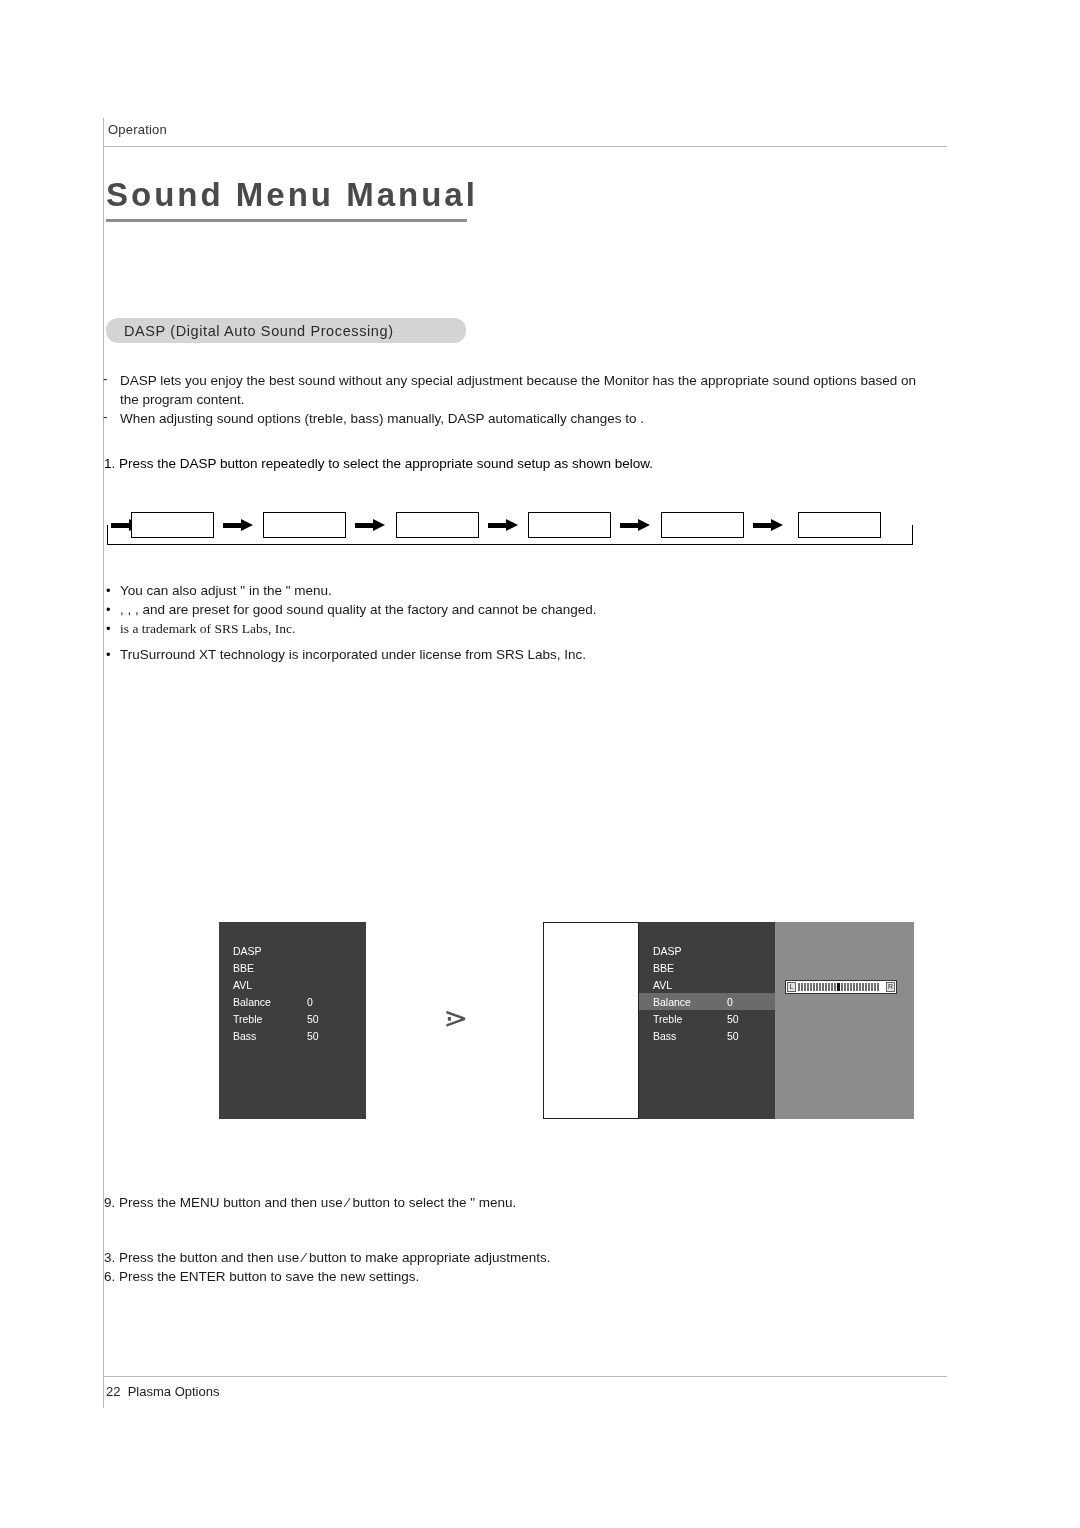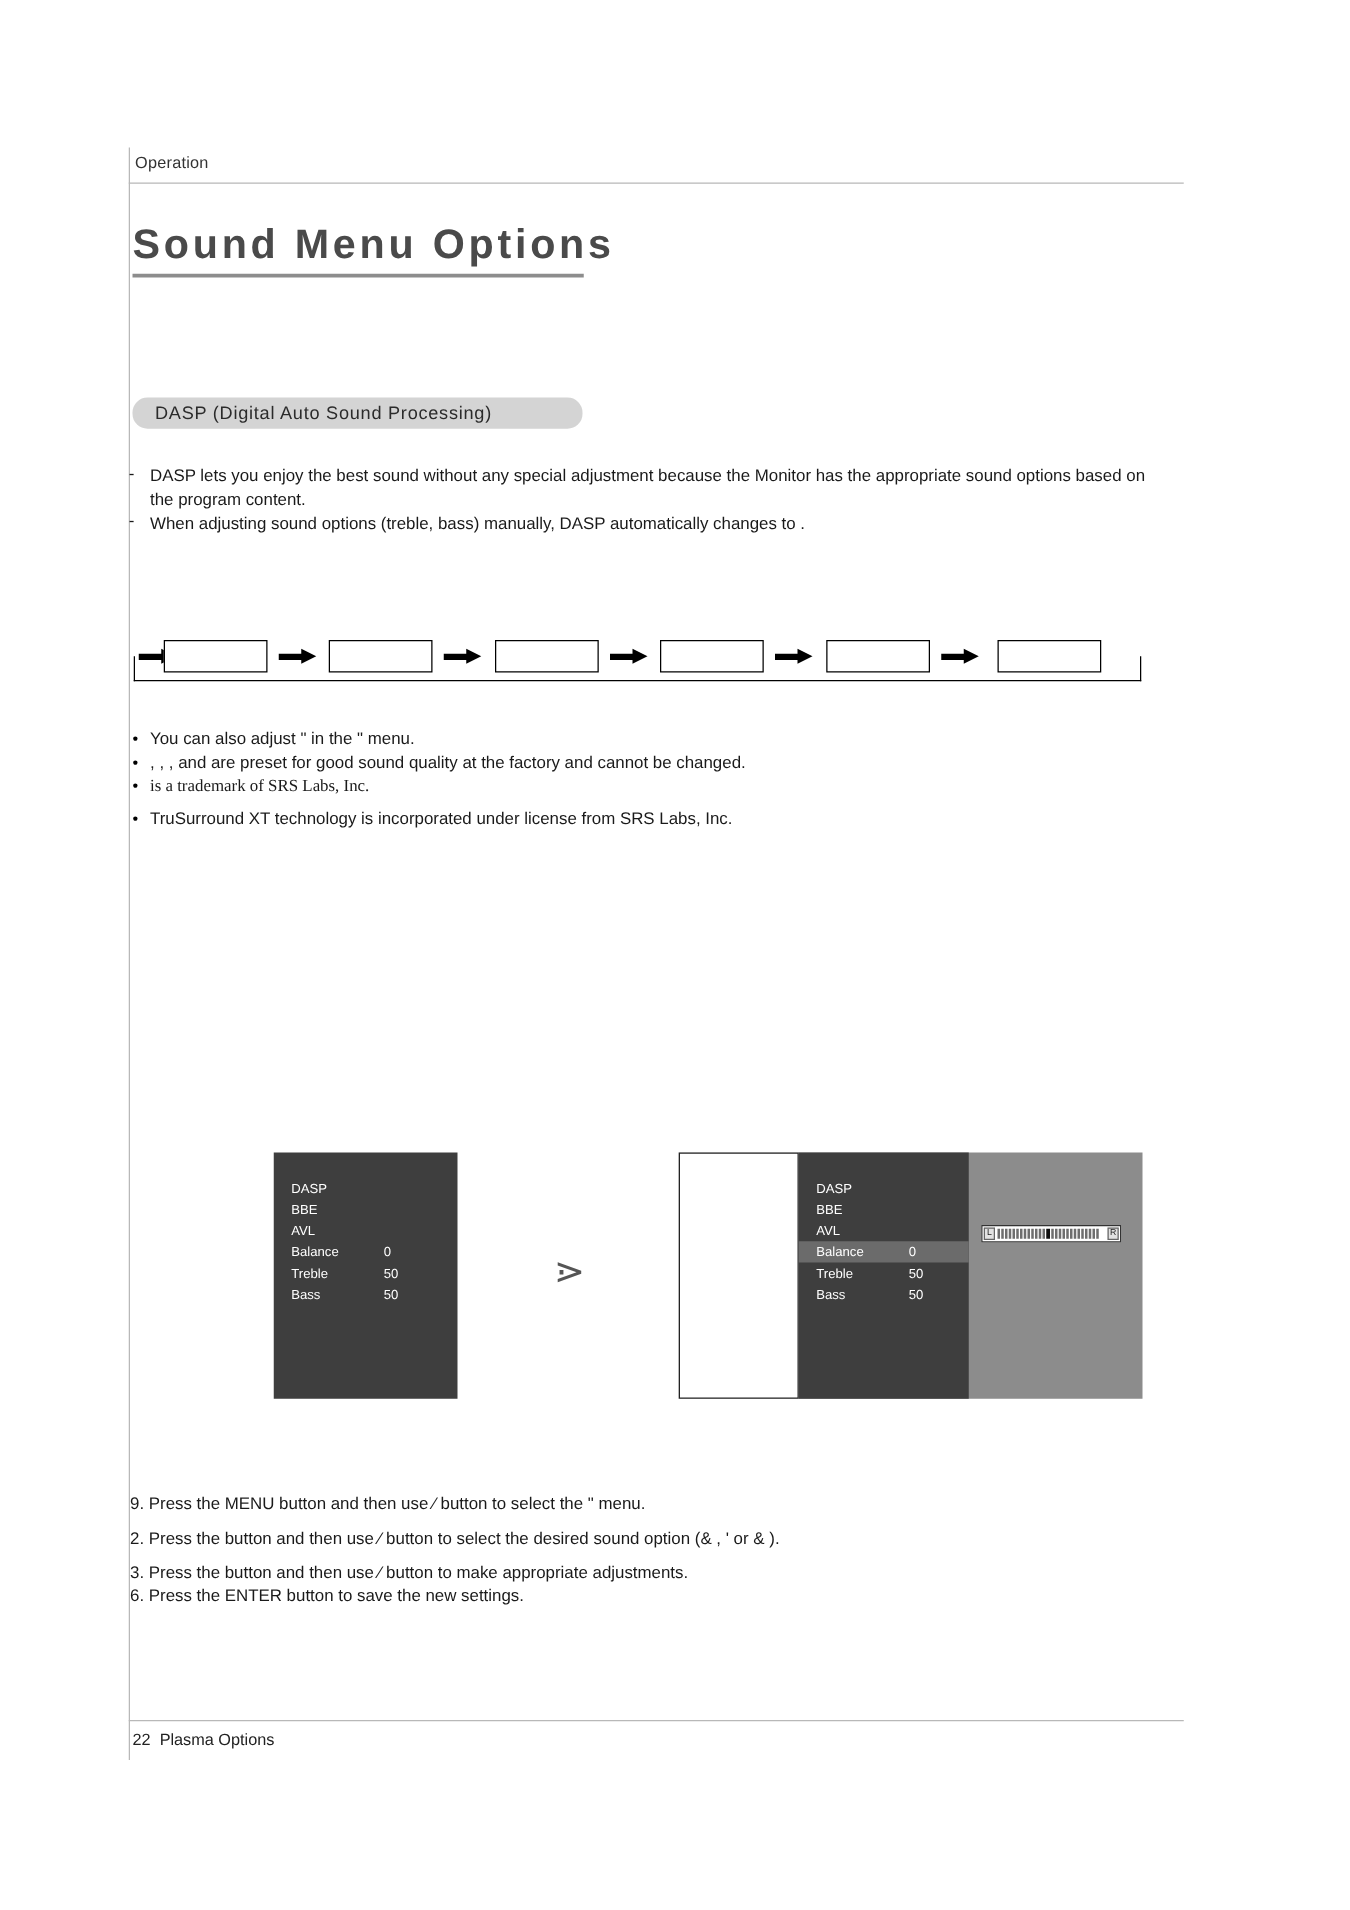--- a/index.html
+++ b/index.html
@@ -334,31 +334,32 @@
 </head>
 <body>
 
 <div class="page">
 
   <div class="left-rule"></div>
 
   <div class="header-label">Operation</div>
   <div class="header-rule"></div>
 
-  <div class="page-title">Sound Menu Options</div>
+  <div class="page-title">Sound Menu Manual</div>
   <div class="title-underline"></div>
 
   <div class="section-bar" id="dasp-section-bar">DASP (Digital Auto Sound Processing)</div>
 
   <div class="dash-mark" id="dasp-p1-mark">-</div>
   <div class="dash-item" id="dasp-p1">DASP lets you enjoy the best sound without any special adjustment because the Monitor has the appropriate sound options based on the program content.</div>
 
   <div class="dash-mark" id="dasp-p2-mark">-</div>
   <div class="dash-item" id="dasp-p2">When adjusting sound options (treble, bass) manually, DASP automatically changes to    .</div>
 
+  <div id="dasp-step1">1. Press the DASP button repeatedly to select the appropriate sound setup as shown below.</div>
 
   <div class="flow">
     <div class="arrow" style="left:8px;">
       <div class="arrow-shaft"></div>
         <div class="arrow-head"></div>
     </div>
     <div class="flow-box" style="left:28px;"></div>
 
     <div class="arrow" style="left:120px;">
       <div class="arrow-shaft"></div>
@@ -494,21 +495,20 @@
         <div class="tick"></div>
         <div class="tick"></div>
         <div class="tick"></div>
         <div class="tick"></div>
         <div class="tick"></div>
       </div>
     <div class="slider-endbox">R</div>
   </div>
 
   <div class="step" id="step1">9. Press the MENU button and then use   ⁄   button to select the  "      menu.</div>
-  <div class="step" id="step2">2. Press the      button and then use    ⁄    button to select the desired sound option (&amp;           , '       or &amp;     ).</div>
   <div class="step" id="step3">3. Press the      button and then use    ⁄    button to make appropriate adjustments.</div>
   <div class="step" id="step4">6. Press the ENTER button to save the new settings.</div>
 
   <div class="footer-rule"></div>
   <div class="footer-text">
     <span>22</span>&nbsp;&nbsp;<span>Plasma Options</span>
   </div>
 
 </div>
 

